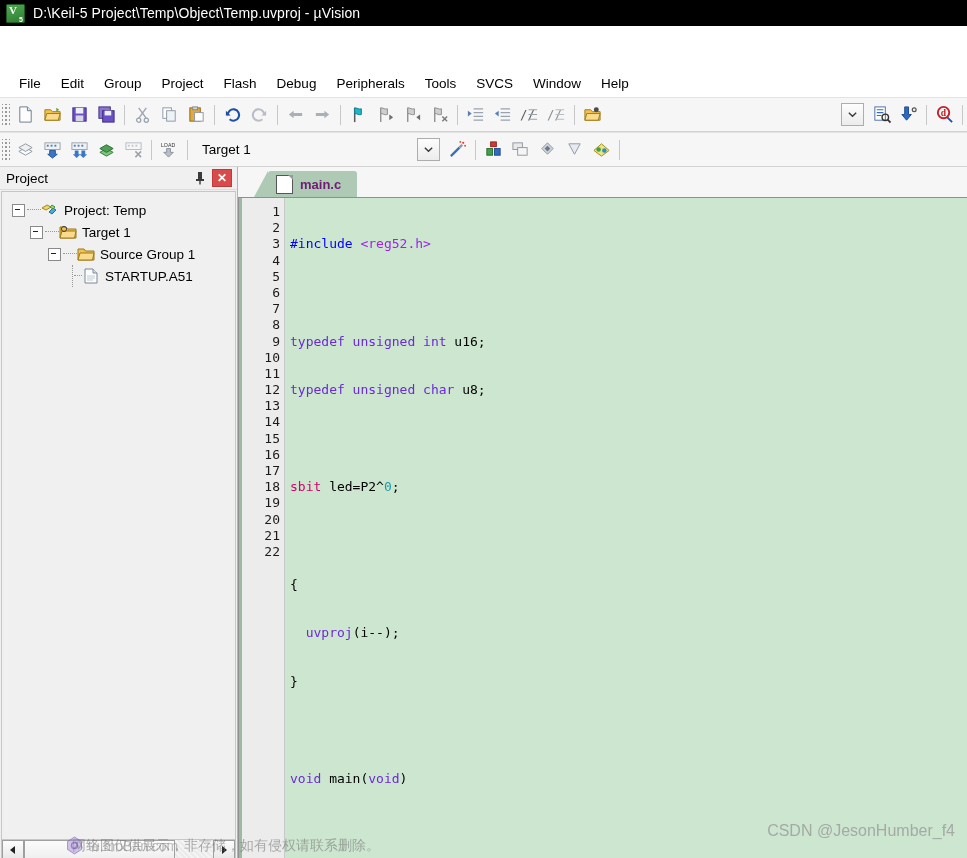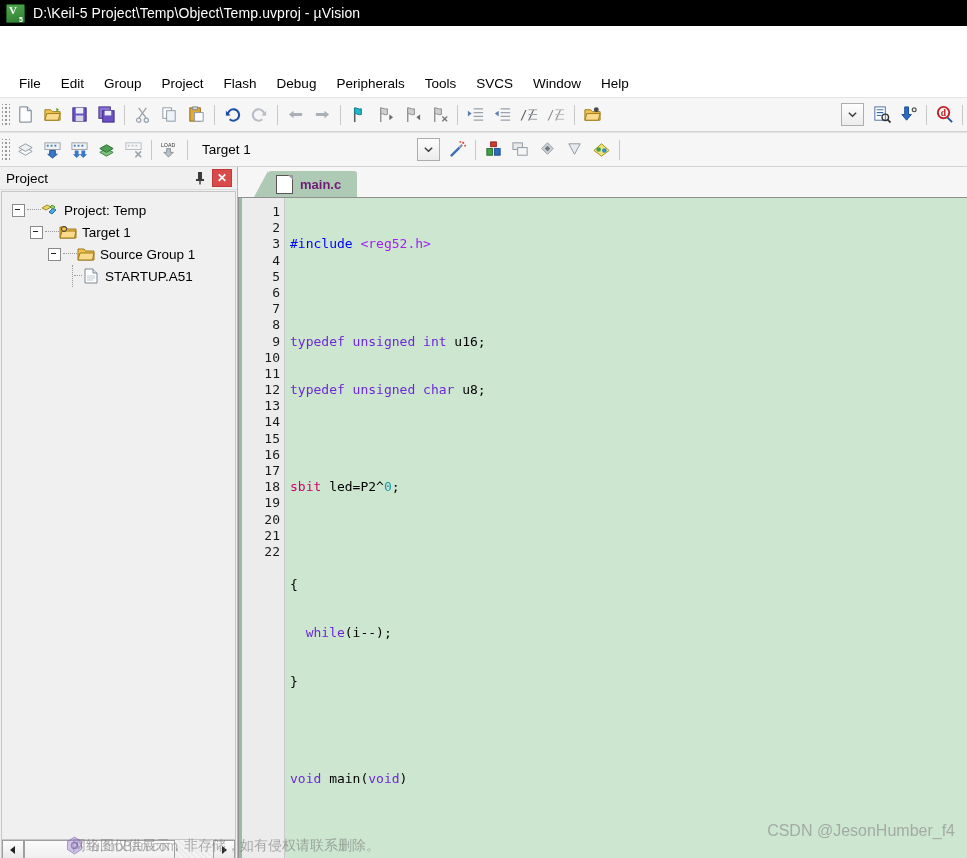--- a/index.html
+++ b/index.html
@@ -870,21 +870,21 @@
 
       <div class="code">
         <div><span class="k-pre">#include</span> <span class="k-str">&lt;reg52.h&gt;</span></div>
         <div>&nbsp;</div>
         <div><span class="k-kw">typedef unsigned int</span> u16;</div>
         <div><span class="k-kw">typedef unsigned char</span> u8;</div>
         <div>&nbsp;</div>
         <div><span class="k-sbit">sbit</span> led=P2^<span class="k-num">0</span>;</div>
         <div>&nbsp;</div>
         <div>{</div>
-        <div>  <span class="k-kw">while</span>(i--);</div>
+        <div>  <span class="k-kw">uvproj</span>(i--);</div>
         <div>}</div>
         <div>&nbsp;</div>
         <div><span class="k-kw">void</span> main(<span class="k-kw">void</span>)</div>
         
         
         
         
         
         
         

